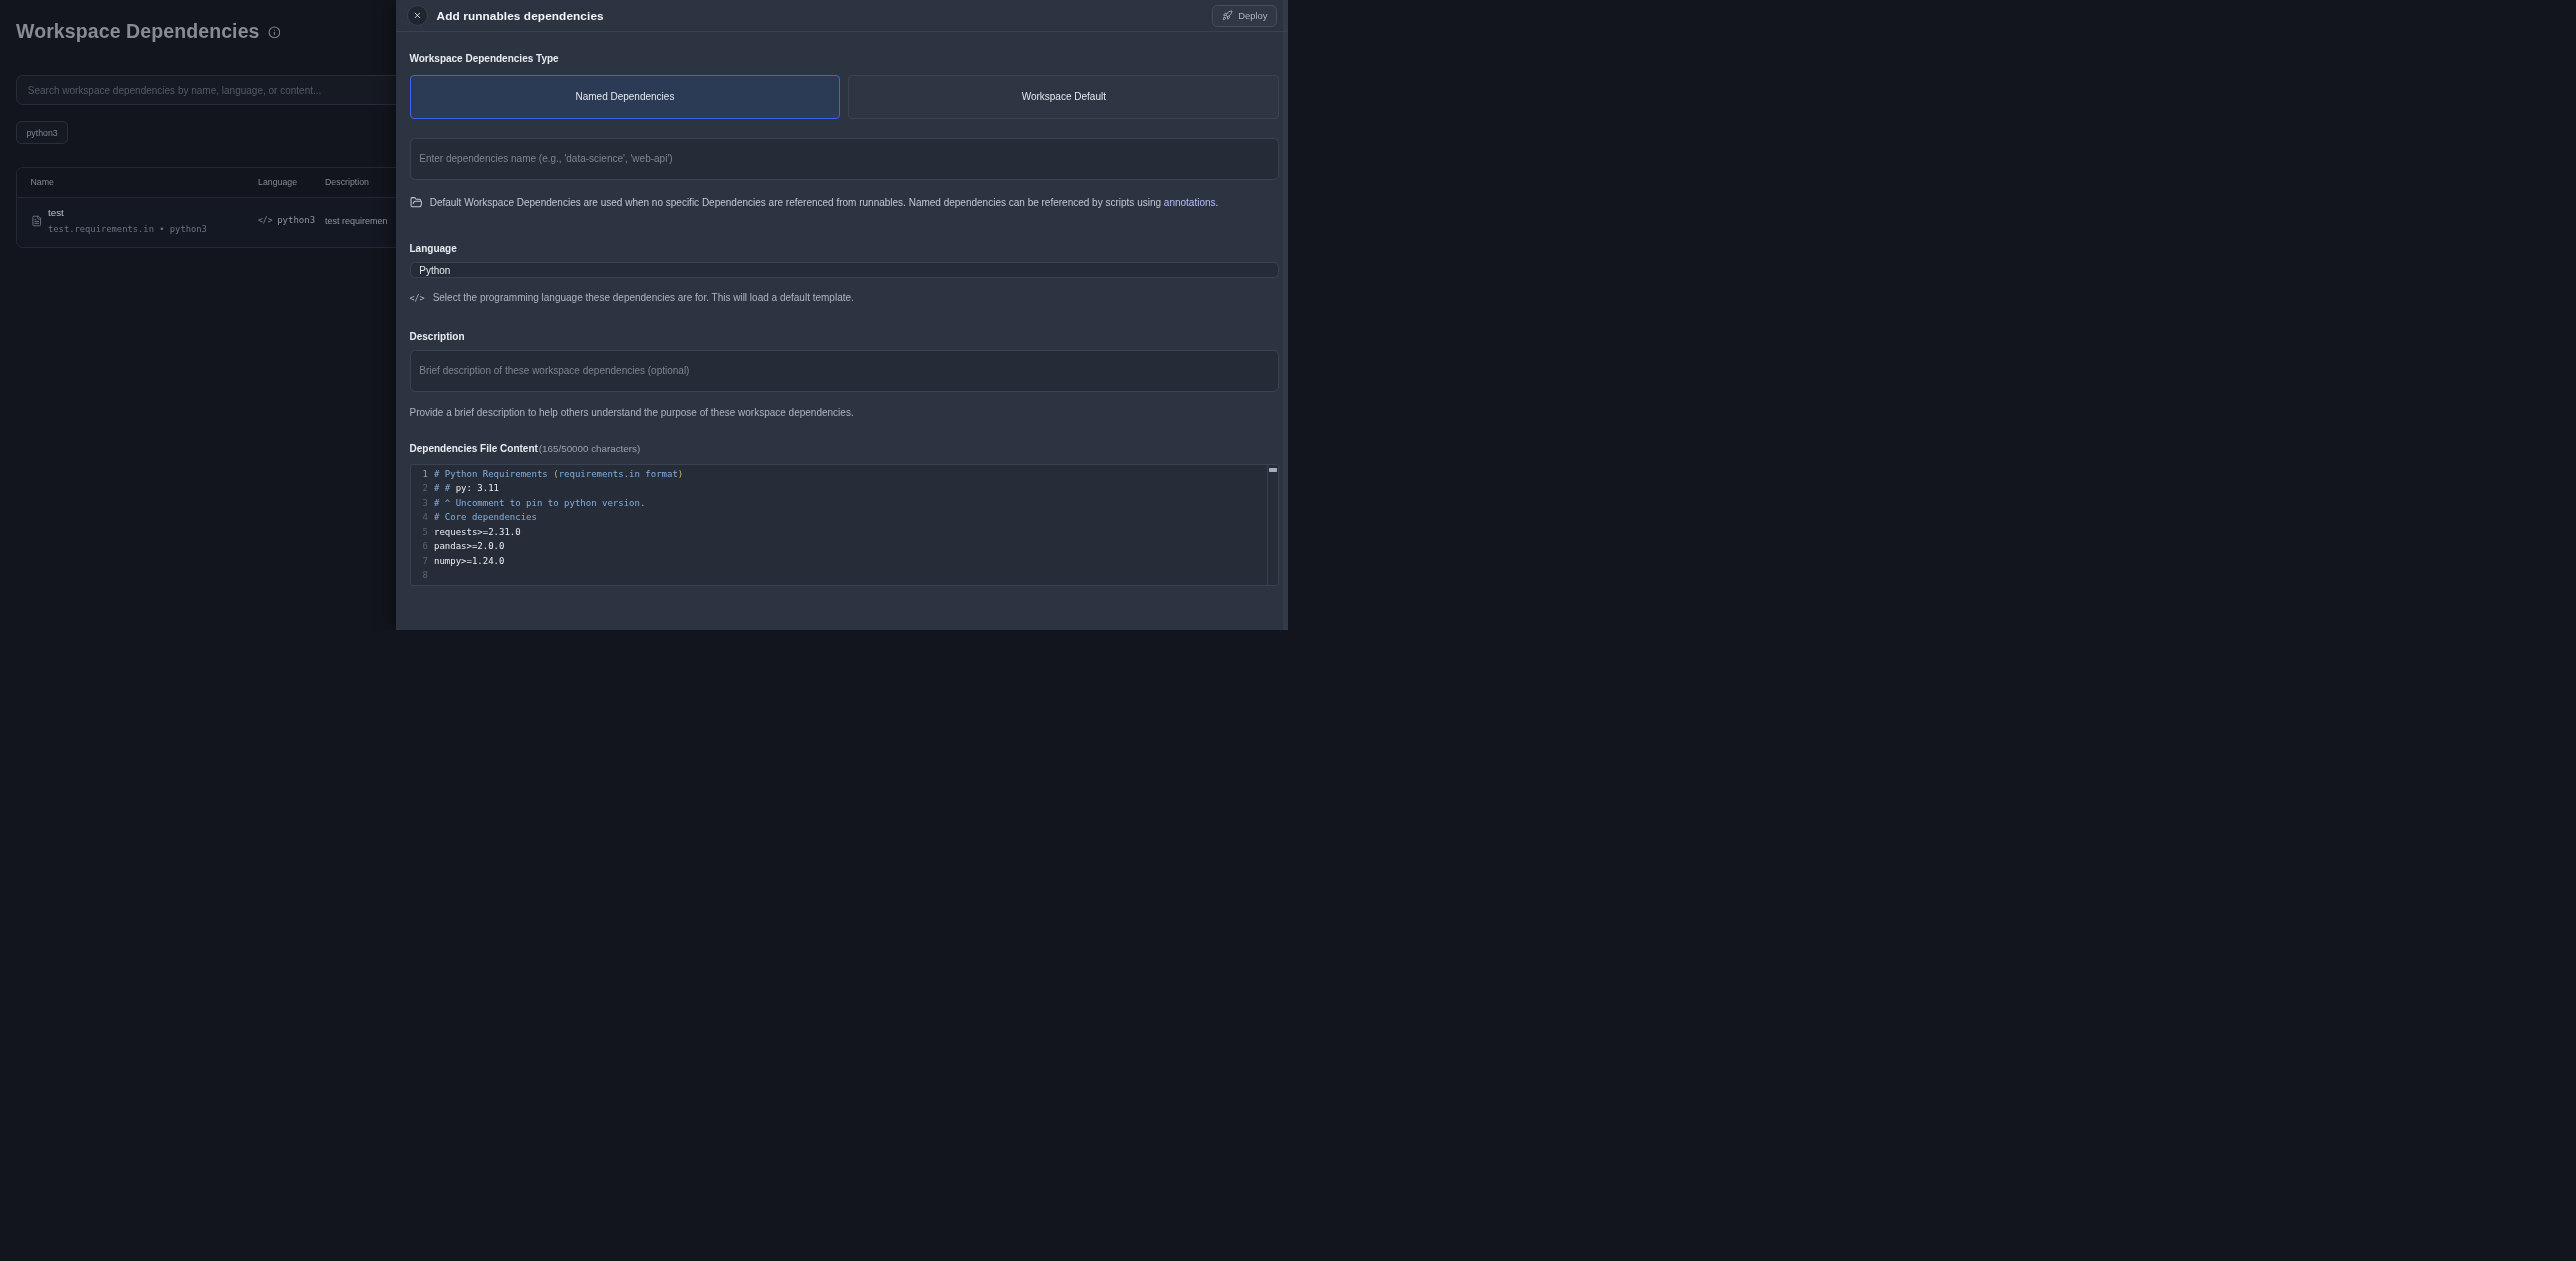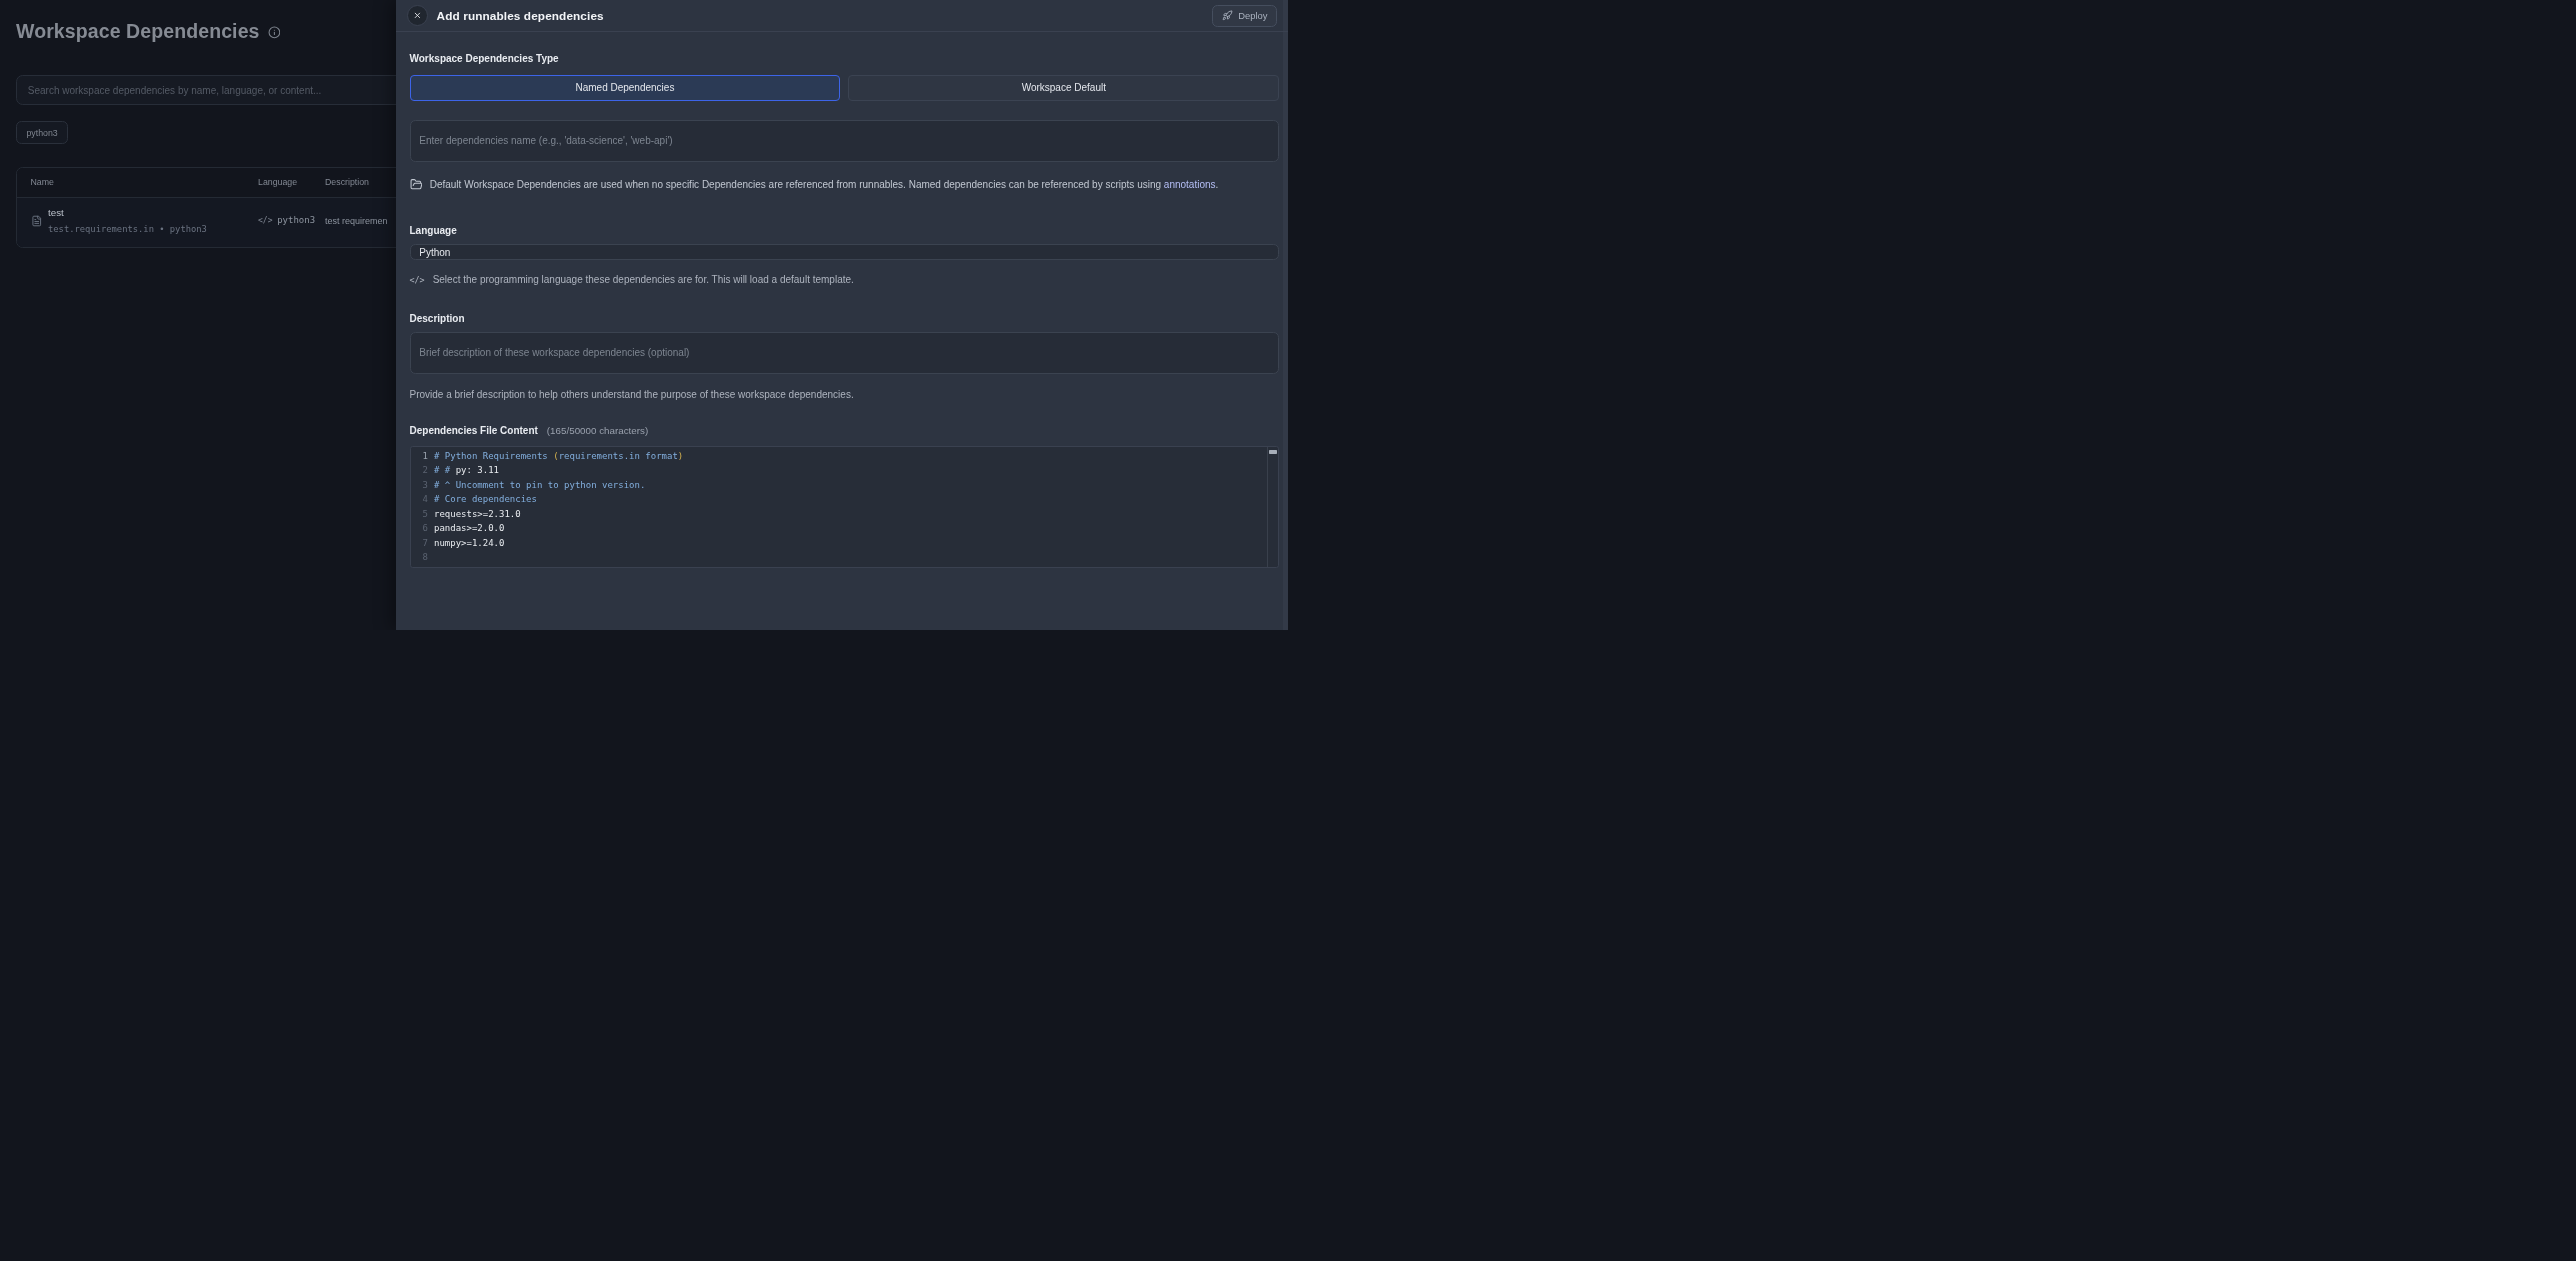--- a/index.html
+++ b/index.html
@@ -63,21 +63,21 @@
     margin-left: auto; height: 22px; padding: 0 8.8px; border-radius: 5.4px;
     background: #313845; border: 0.7px solid #454e5e; color: #a9b1be;
     font-size: 9.4px; font-weight: 500; cursor: pointer;
     display: flex; align-items: center; gap: 5.4px; font-family: "Liberation Sans", sans-serif;
   }
   .d-body { padding: 0 8.8px 0 13.5px; }
   .f-label { font-size: 10px; font-weight: 700; color: #e9ecf1; }
   .lbl-type { margin-top: 21px; }
   .seg-row { display: flex; gap: 8px; margin-top: 10.8px; }
   .seg-btn {
-    flex: 1; height: 26px; border-radius: 4px; font-size: 10px; cursor: pointer;
+    flex: 1; height: 44px; border-radius: 4px; font-size: 10px; cursor: pointer;
     background: #2f3643; border: 0.7px solid #3b4352; color: #e4e7ed;
     font-family: "Liberation Sans", sans-serif;
   }
   .seg-btn.selected { background: #2b3a55; border: 1px solid #3d64e8; color: #e4e7ed; }
   .text-input {
     display: block; width: 100%; height: 42px; margin-top: 19px;
     background: #262c37; border: 0.7px solid #3b4350; border-radius: 5.4px;
     color: #e6e9ee; font-size: 10px; padding: 0 8.8px; outline: none;
     font-family: "Liberation Sans", sans-serif;
   }
@@ -89,21 +89,21 @@
   .select-box {
     margin-top: 8px; height: 16px; background: #262c37; border: 0.7px solid #3b4350;
     border-radius: 5.4px; display: flex; align-items: center; padding: 0 8.8px;
     font-size: 10px; color: #e6e9ee; cursor: pointer;
   }
   .hint-row { margin-top: 14px; font-size: 10px; color: #aeb4bf; display: flex; align-items: center; gap: 8px; }
   .hint-row .code-glyph { font-size: 8.4px; color: #aeb4bf; }
   .lbl-description { margin-top: 28px; }
   .input-desc { margin-top: 7.4px; }
   .hint-plain { margin-top: 15px; font-size: 10px; color: #aeb4bf; }
-  .lbl-content-row { margin-top: 25.6px; display: flex; align-items: baseline; gap: 9px; }
+  .lbl-content-row { margin-top: 25.6px; display: flex; align-items: baseline; gap: 1px; }
   .char-counter { font-size: 9.8px; font-weight: 400; color: #9aa1ad; }
 
   
   .code-editor {
     position: relative; margin-top: 10px; height: 122px;
     background: #272d38; border: 0.7px solid #3a4150; border-radius: 2.7px;
     overflow: hidden; cursor: text;
   }
   .code-lines { padding: 3.4px 0 0 0; }
   .cl { display: flex; height: 14.5px; font-family: "DejaVu Sans Mono", monospace; font-size: 9px; }

